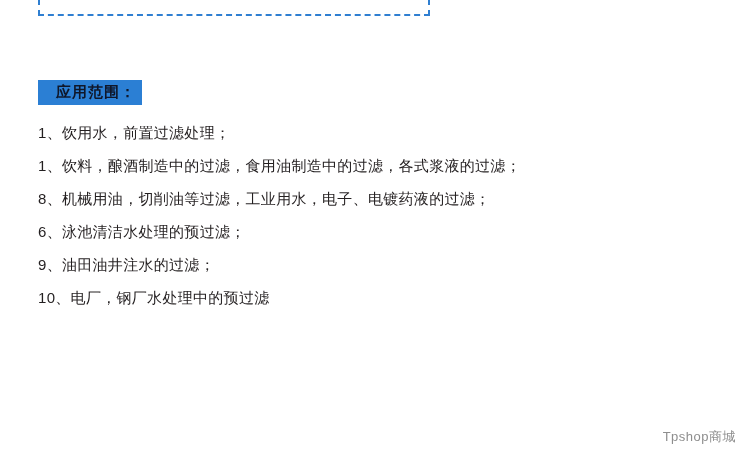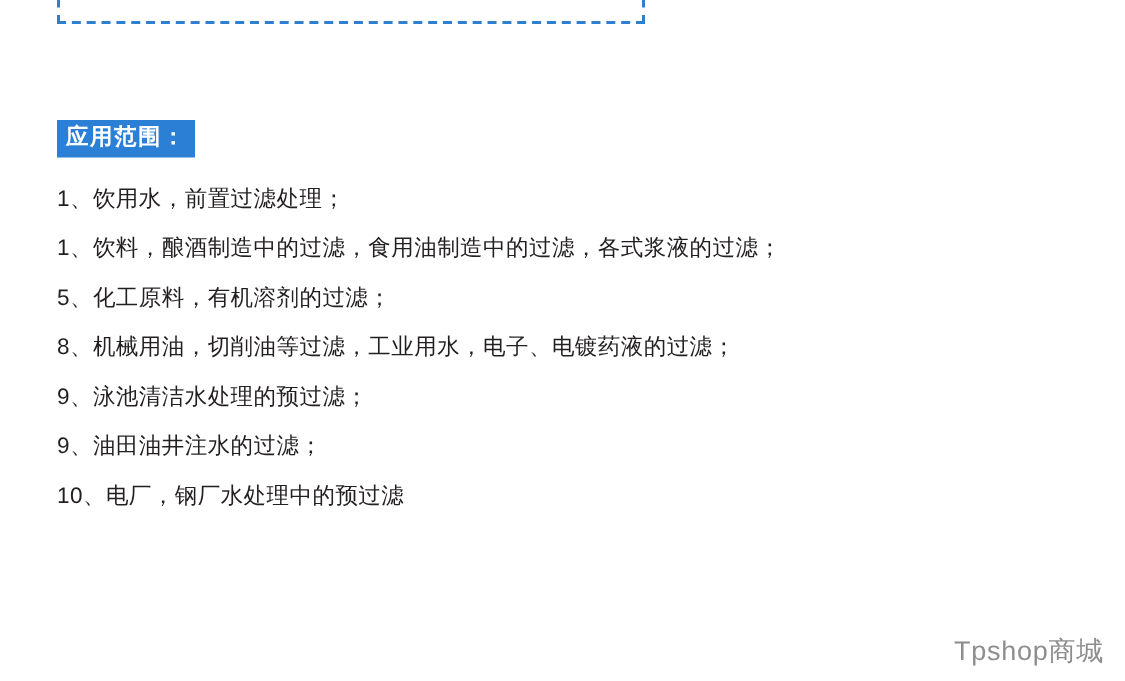--- a/index.html
+++ b/index.html
@@ -32,25 +32,25 @@
     border: 2px dashed #2f7fd1;
     border-top: none;
     box-sizing: border-box;
   }
 
   .section-heading {
     position: absolute;
     left: 38px;
     top: 80px;
     background: #2b7fd4;
-    color: #ffffff;
+    color: #0f172a;
     font-size: 15px;
     font-weight: bold;
     letter-spacing: 1px;
-    padding: 3px 6px 4px 6px;
+    padding: 3px 6px 4px 18px;
     line-height: 18px;
     white-space: nowrap;
   }
 
   .list {
     position: absolute;
     left: 38px;
     top: 116px;
     width: 680px;
   }
@@ -60,40 +60,39 @@
     line-height: 33px;
     color: #231f20;
     letter-spacing: 0.3px;
     white-space: nowrap;
   }
 
   .watermark {
     position: absolute;
     right: 14px;
     bottom: 8px;
-    font-size: 18px;
+    font-size: 13px;
     color: #8e8e8e;
     letter-spacing: 0.5px;
     white-space: nowrap;
   }
 </style>
 </head>
 <body>
 
 <div class="page">
 
   <div class="dashed-fragment"></div>
 
   <div class="section-heading">应用范围：</div>
 
   <div class="list">
     <div class="list-item">1、饮用水，前置过滤处理；</div>
     <div class="list-item">1、饮料，酿酒制造中的过滤，食用油制造中的过滤，各式浆液的过滤；</div>
-    <div class="list-item">5、化工原料，有机溶剂的过滤；</div>
     <div class="list-item">8、机械用油，切削油等过滤，工业用水，电子、电镀药液的过滤；</div>
-    <div class="list-item">9、泳池清洁水处理的预过滤；</div>
+    <div class="list-item">6、泳池清洁水处理的预过滤；</div>
     <div class="list-item">9、油田油井注水的过滤；</div>
     <div class="list-item">10、电厂，钢厂水处理中的预过滤</div>
   </div>
 
   <div class="watermark">Tpshop商城</div>
 
 </div>
 
 </body></html>

